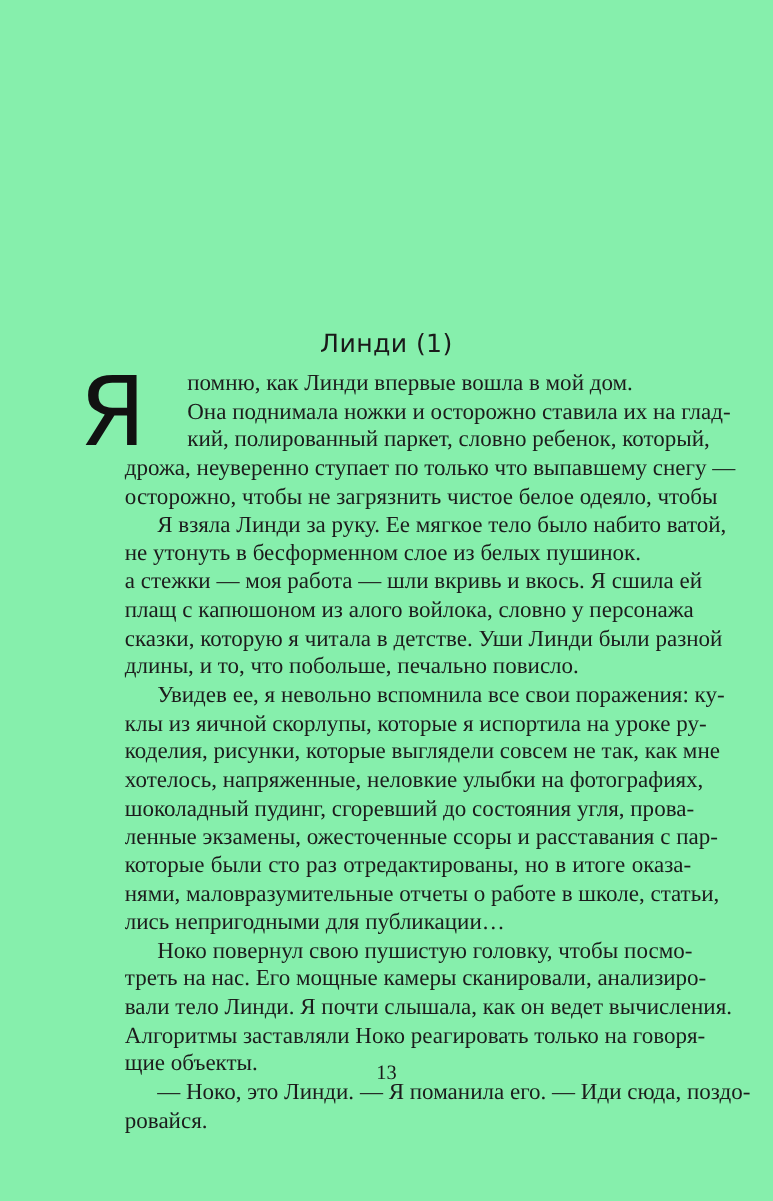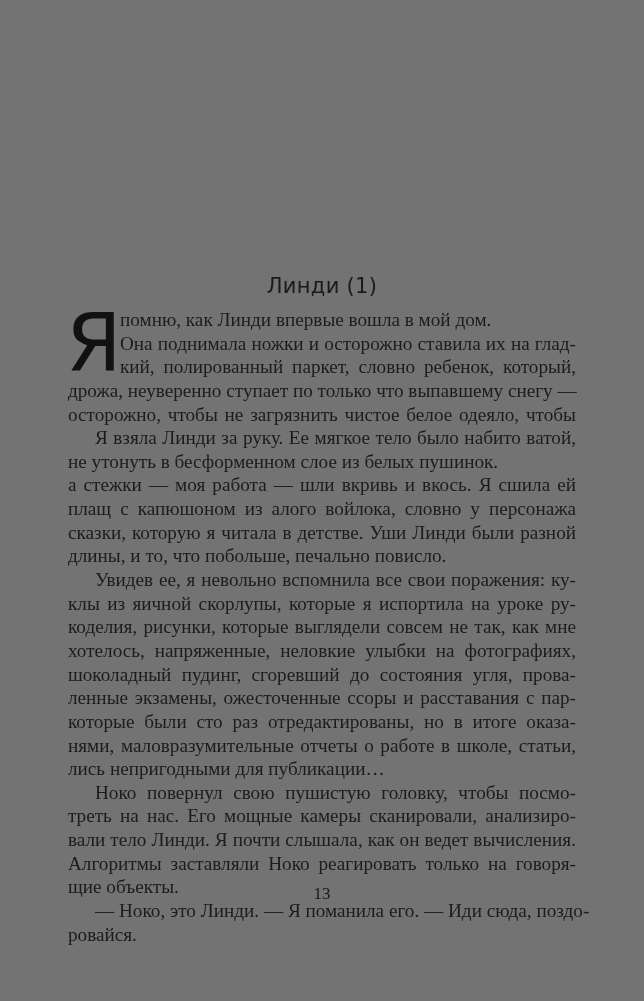--- a/index.html
+++ b/index.html
@@ -1,27 +1,27 @@
 <!DOCTYPE html>
 <html><head>
 <meta charset="utf-8">
 <style>
   html, body { margin: 0; padding: 0; background: #ffffff; }
   body { width: 644px; height: 1001px; position: relative; overflow: hidden; }
-  .page { position: absolute; left: 0; top: 0; width: 644px; height: 1001px; background: #737373; }
+  .page { position: absolute; left: 0; top: 0; width: 644px; height: 1001px; background: #86efac; }
   .chapter-title {
     position: absolute; left: 0; width: 644px; top: 274px; text-align: center;
     font-family: "DejaVu Sans", sans-serif; font-size: 21px; color: #1a1a1a; letter-spacing: 0.3px;
   }
   .text-block {
     position: absolute; left: 68px; top: 308px; width: 508px;
     font-family: "Liberation Serif", "DejaVu Serif", serif; font-size: 19.2px;
     line-height: 23.65px; color: #1c1c1c;
   }
-  .line { white-space: nowrap; display: block; height: 23.65px; text-align: justify; text-align-last: justify; }
+  .line { white-space: nowrap; display: block; height: 23.65px; text-align: justify; text-align-last: justify; margin-left: 36px; }
   .line.last { text-align-last: left; }
   .line.indent { padding-left: 27px; }
   .line.drop { padding-left: 52px; }
   .dropcap {
     position: absolute; left: -2px; top: -4px; font-family: "DejaVu Sans", sans-serif;
     font-size: 80px; line-height: 80px; color: #111; font-weight: normal;
   }
   .page-number {
     position: absolute; left: 0; width: 644px; top: 884px; text-align: center;
     font-family: "Liberation Serif", serif; font-size: 17px; color: #1a1a1a;

